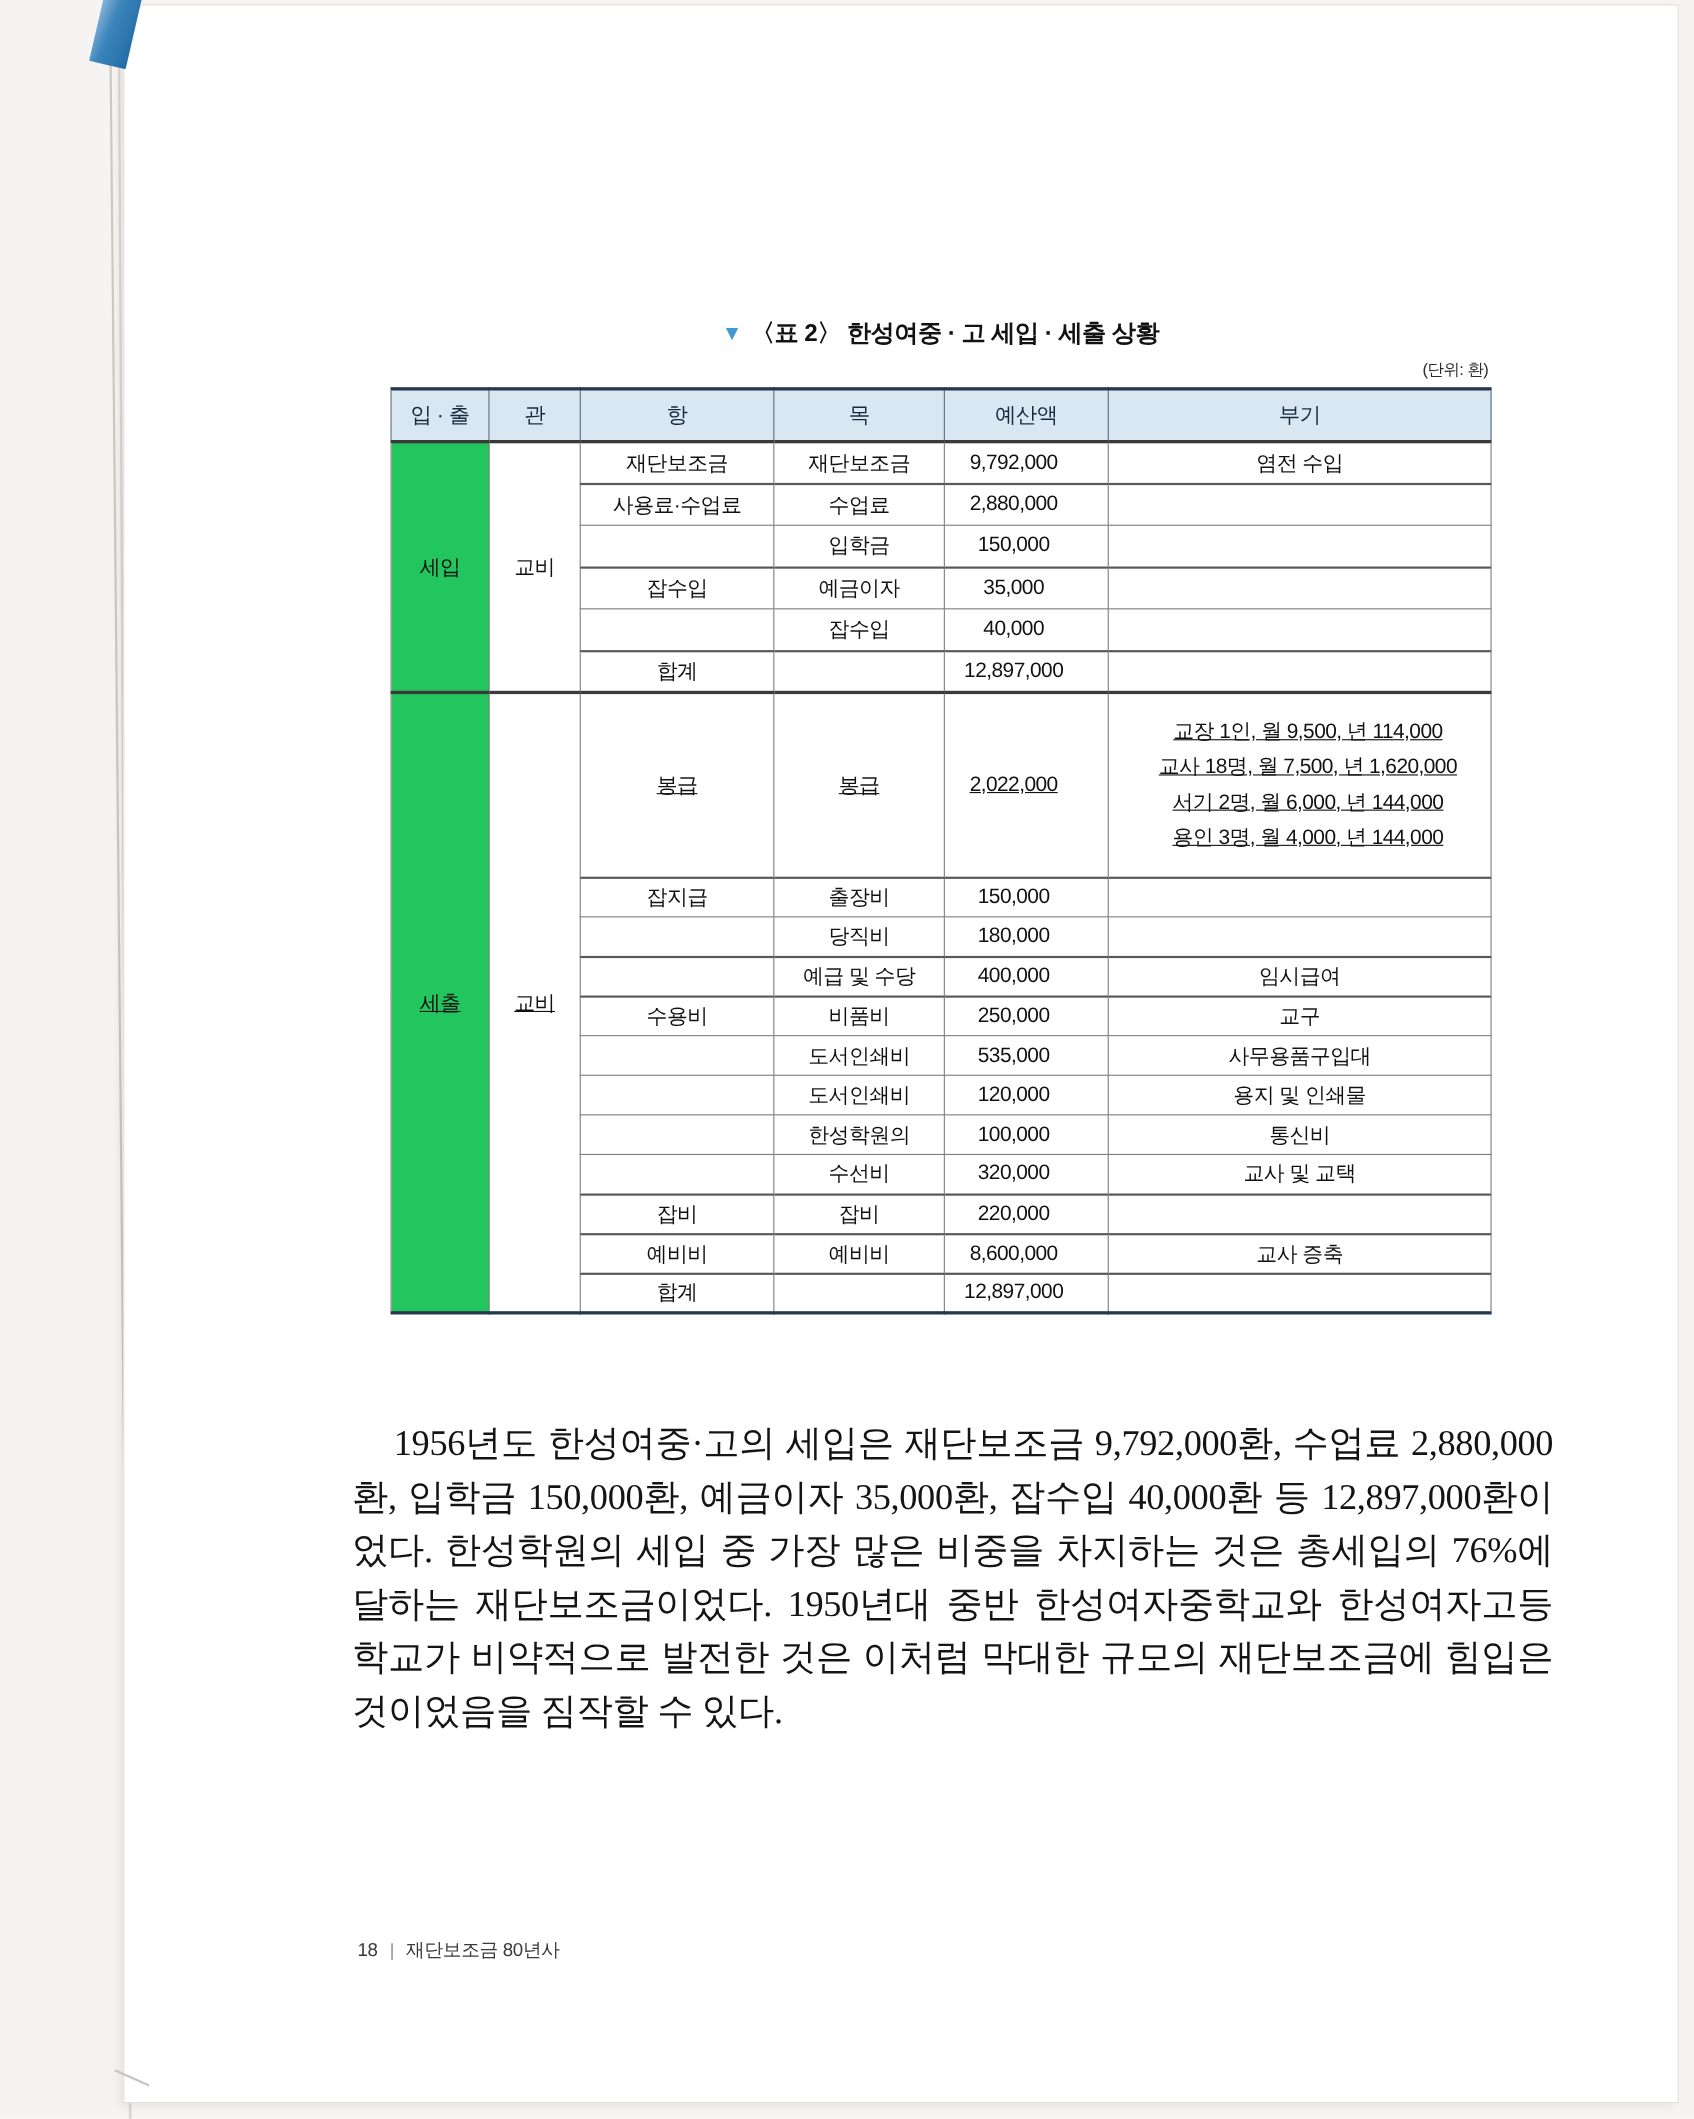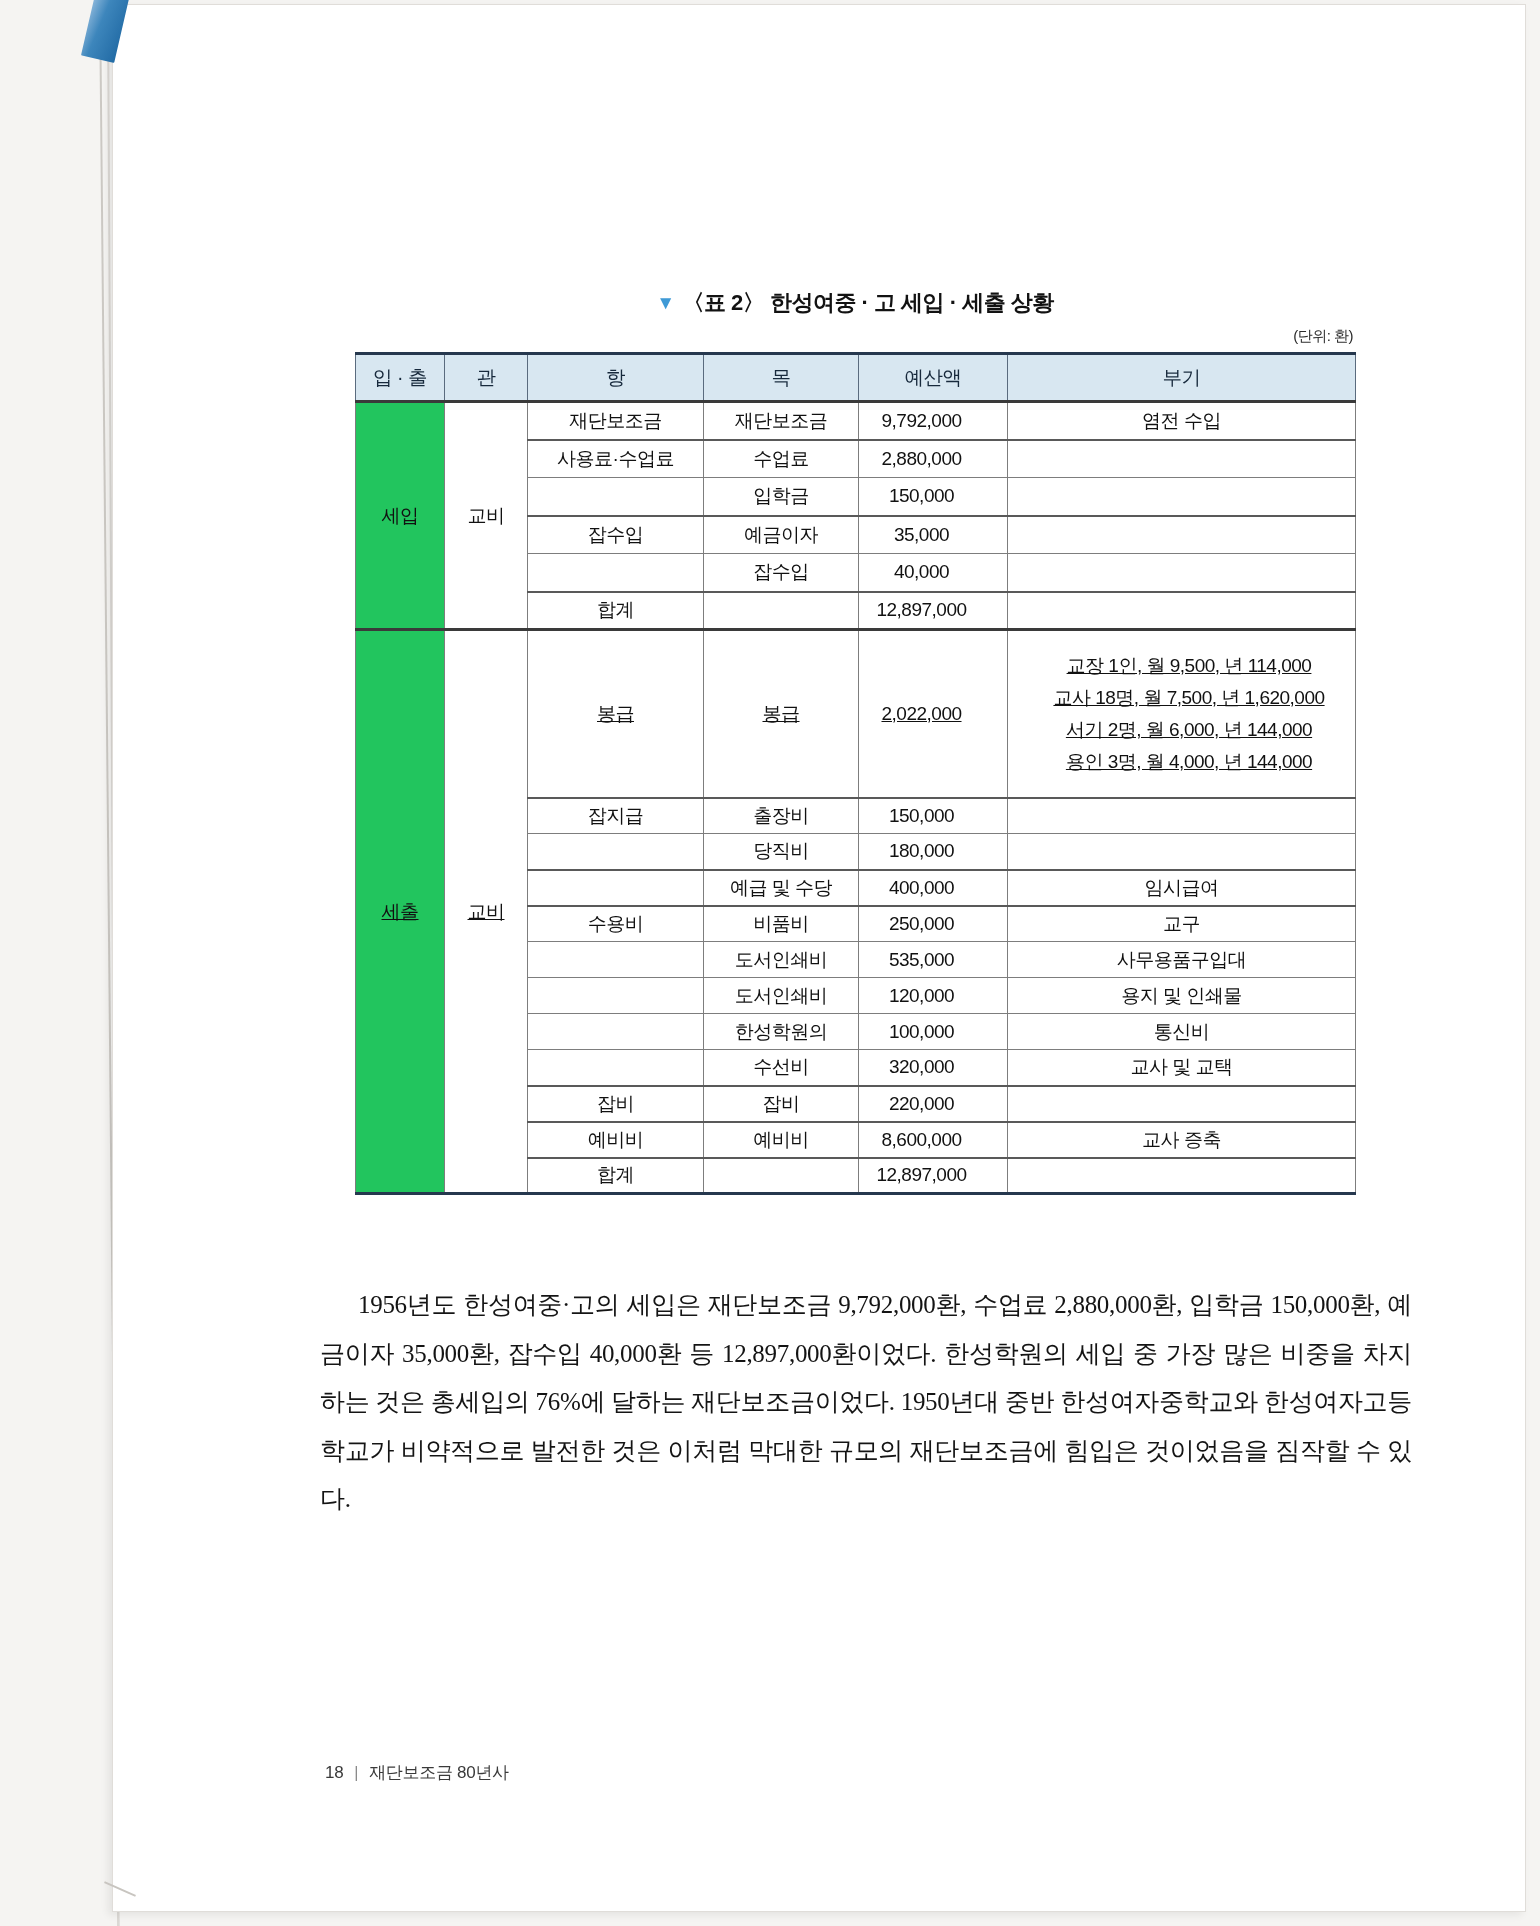--- a/index.html
+++ b/index.html
@@ -62,21 +62,21 @@
   td.amount{text-align:right;padding-right:24px;}
   td.note-multi{
     text-align:left;padding-left:16px;white-space:pre-line;
     font-size:18.5px;line-height:1.68;
   }
 
   
   .body-par{
     position:absolute;left:320px;top:1256px;width:1092px;
     font-family:"Liberation Serif","DejaVu Serif",serif;
-    font-size:25px;line-height:48.5px;color:#141414;
+    font-size:33px;line-height:48.5px;color:#141414;
     text-align:justify;text-indent:38px;letter-spacing:-0.3px;
   }
 
   
   .footer{
     position:absolute;left:325px;top:1761px;font-size:17px;color:#3a3a3a;
     letter-spacing:-0.3px;
   }
   .footer .sep{color:#8a8a8a;margin:0 11px;font-size:16px;}
 </style>

